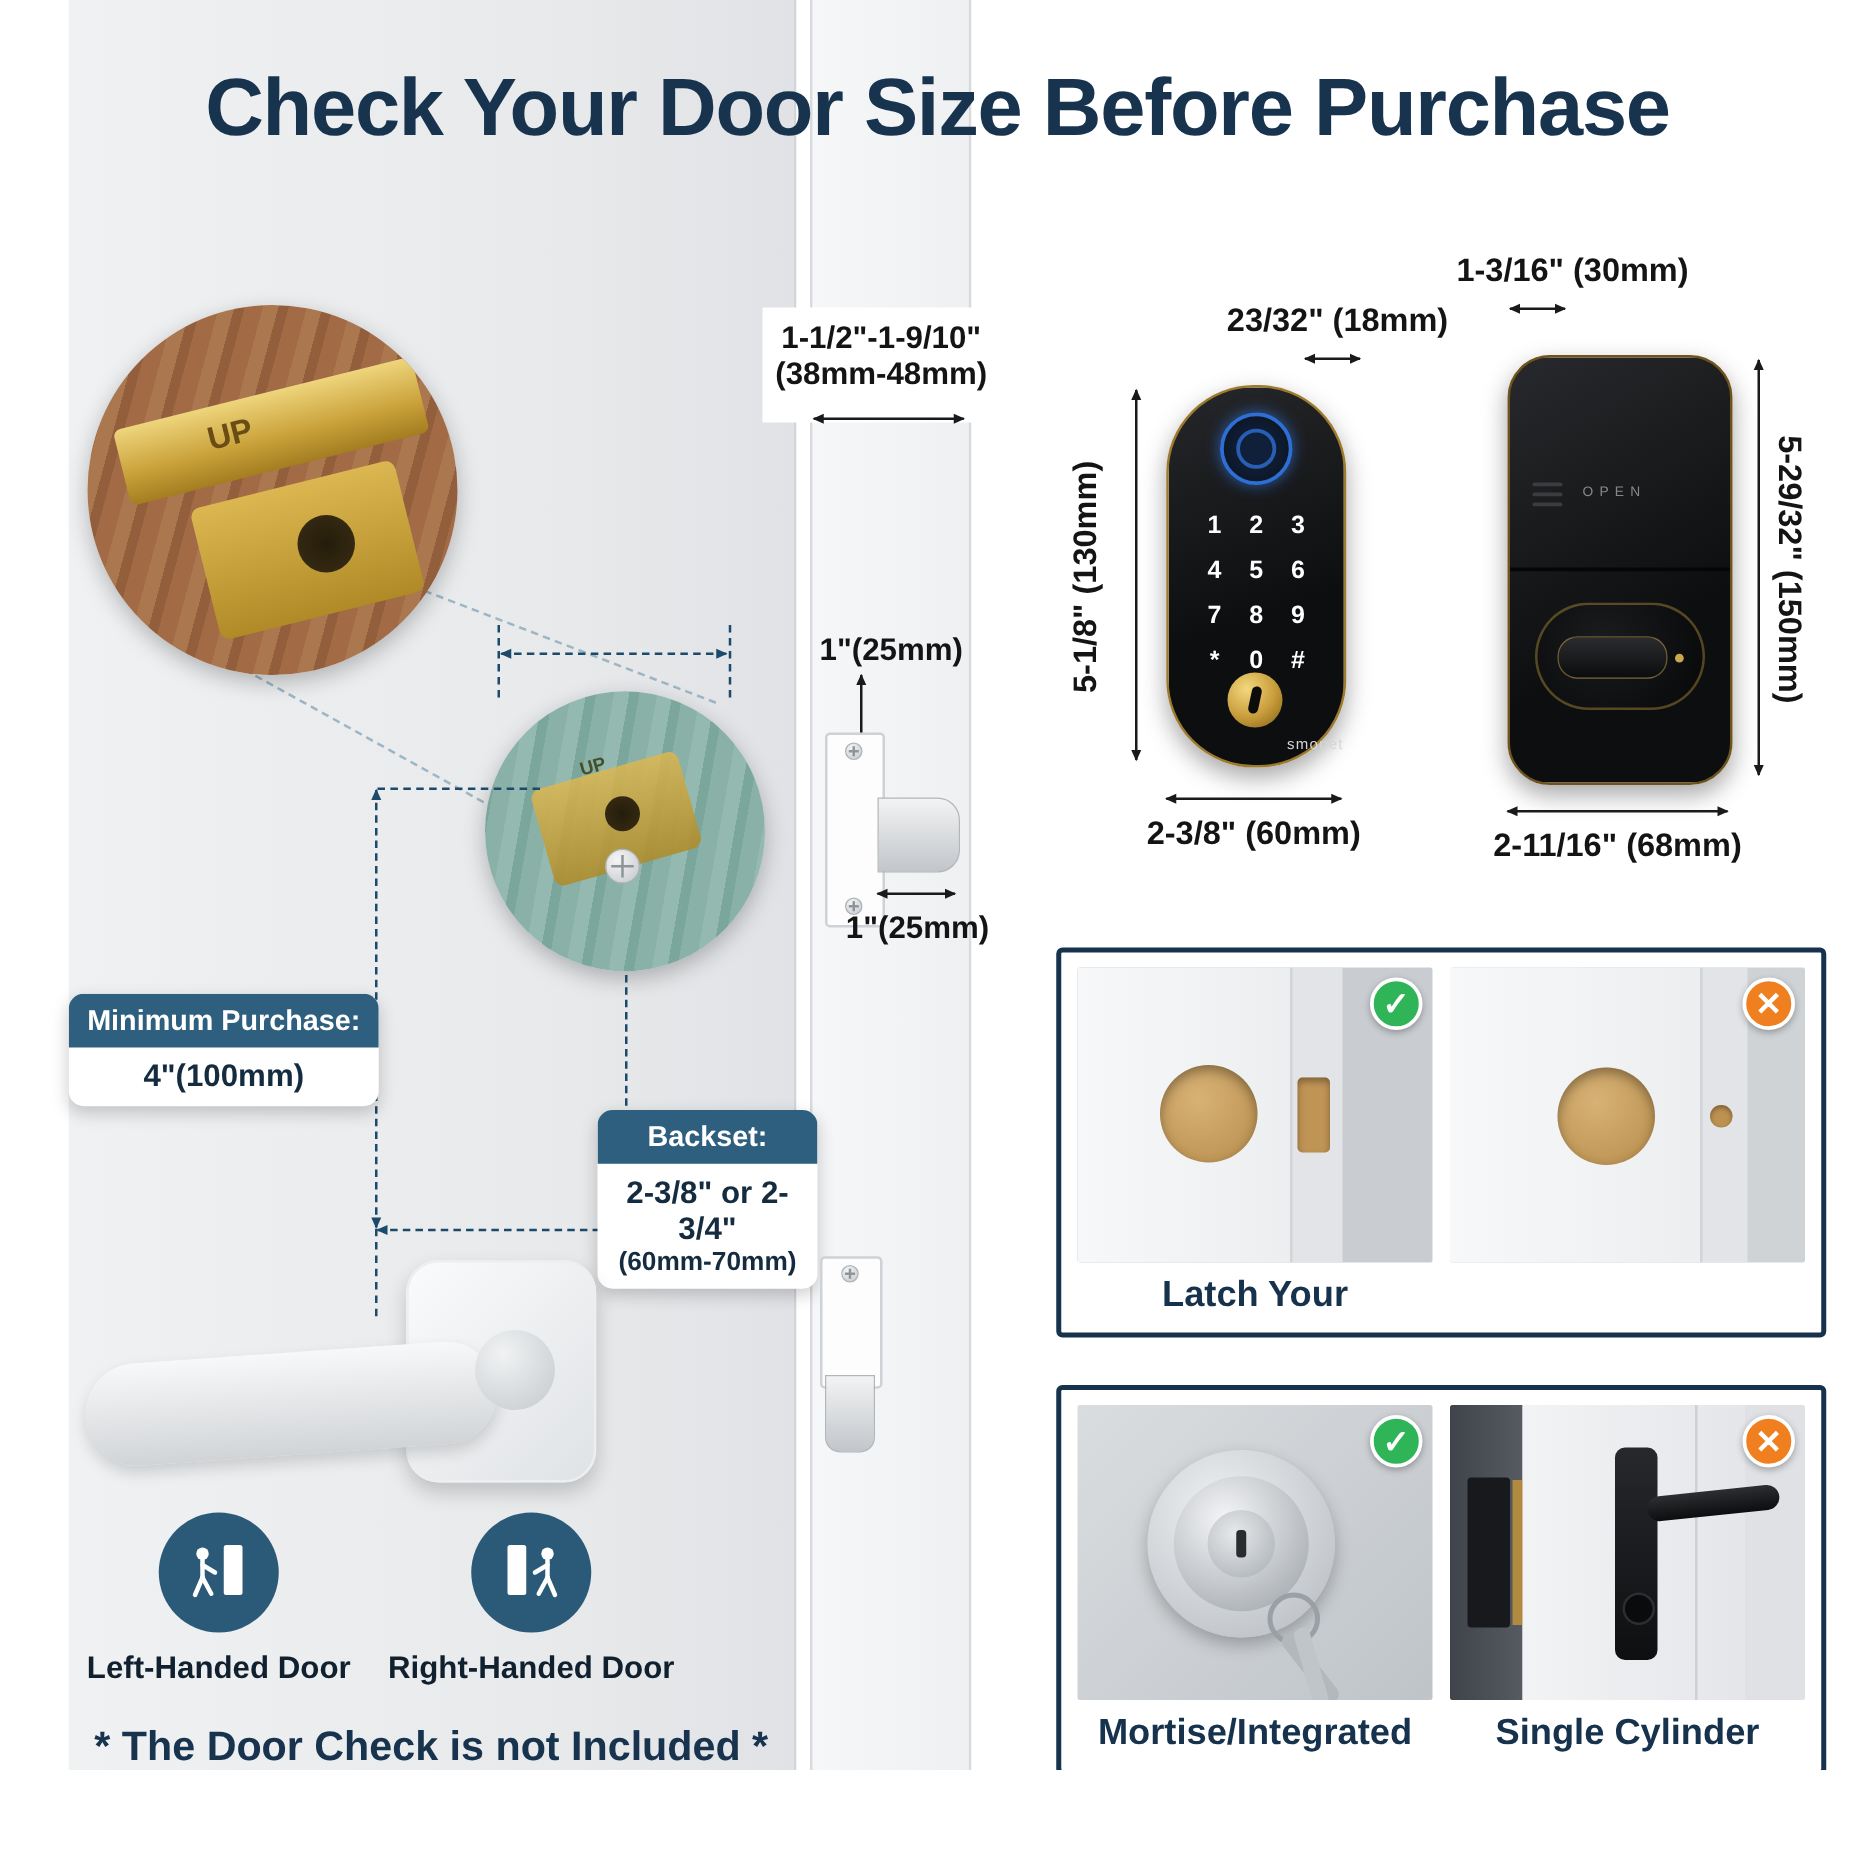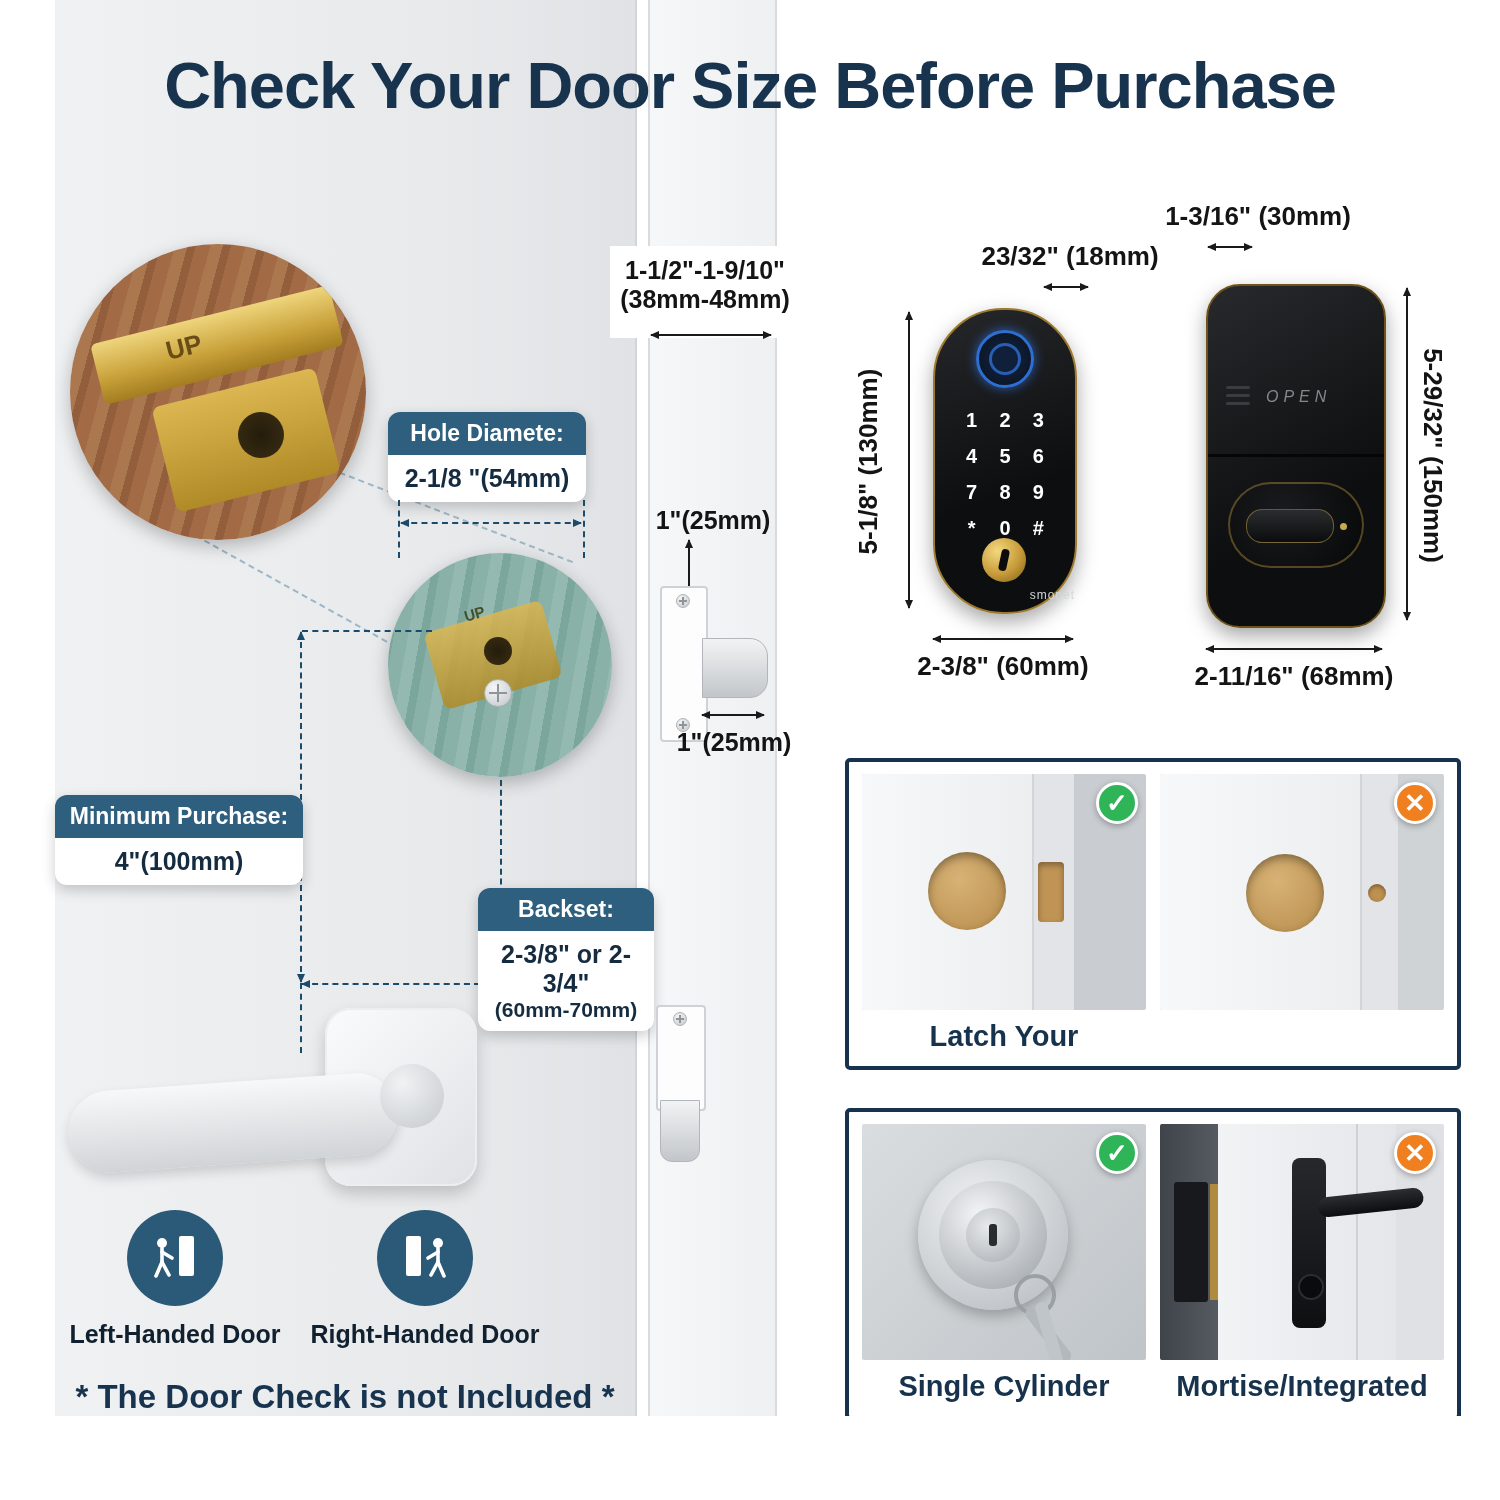--- a/index.html
+++ b/index.html
@@ -85,21 +85,21 @@
           color:#fff;font-size:20px;font-weight:bold;}
   .keyhole{position:absolute;left:47px;top:228px;width:44px;height:44px;border-radius:50%;
            background:radial-gradient(circle at 35% 30%,#f3d87e,#c79b3a 55%,#7d5d16);}
   .keyhole::after{content:"";position:absolute;left:18px;top:11px;width:8px;height:22px;background:#0c0c0c;border-radius:4px;transform:rotate(12deg);}
   .brand{position:absolute;left:0;top:278px;width:140px;text-align:right;color:#d4d7da;font-size:12px;letter-spacing:1px;}
 
   
   .lock-back{position:absolute;left:1206px;top:284px;width:176px;height:340px;border-radius:34px;
              background:linear-gradient(150deg,#28292c,#0d0e0f 65%);border:2px solid #6e531c;
              box-shadow:0 8px 20px rgba(0,0,0,.35);}
-  .open-lbl{position:absolute;left:58px;top:102px;color:#85888b;font-size:16px;letter-spacing:5px;font-style:italic;}
+  .open-lbl{position:absolute;left:58px;top:102px;color:#85888b;font-size:11px;letter-spacing:5px;}
   .vent{position:absolute;left:18px;width:24px;height:3px;background:#3a3c3f;border-radius:2px;}
   .seam{position:absolute;left:0;top:168px;width:176px;height:3px;background:#060606;}
   .turn-plate{position:absolute;left:20px;top:196px;width:136px;height:86px;border-radius:43px;
               background:radial-gradient(circle at 40% 35%,#1a1b1d,#060707);box-shadow:inset 0 0 0 2px rgba(176,141,60,.45);}
   .turn-knob{position:absolute;left:38px;top:223px;width:86px;height:32px;border-radius:16px;
              background:linear-gradient(180deg,#2b2c2f,#0b0c0d);border:1px solid rgba(202,161,74,.5);}
   .gold-dot{position:absolute;left:132px;top:237px;width:7px;height:7px;border-radius:50%;background:#c9a84e;}
 
   
   .panel{position:absolute;width:616px;height:312px;border:4px solid #16324c;border-radius:5px;background:#fff;
@@ -127,24 +127,20 @@
   <div class="cone" style="left:160px;top:515px;width:300px;transform:rotate(29deg);"></div>
   <div class="cone" style="left:330px;top:468px;width:260px;transform:rotate(21deg);"></div>
 
   <div class="circle-inset wood" style="left:70px;top:244px;width:296px;height:296px;">
     <div class="gold-bar" style="left:24px;top:70px;width:246px;height:62px;transform:rotate(-14deg);"></div>
     <div class="gold-plate" style="left:92px;top:142px;width:168px;height:108px;transform:rotate(-14deg);"></div>
     <div class="dark-hole" style="left:168px;top:168px;width:46px;height:46px;"></div>
     <div class="up-txt" style="left:96px;top:88px;font-size:26px;transform:rotate(-14deg);">UP</div>
   </div>
 
-  <div class="callout" style="left:388px;top:412px;width:198px;">
-    <div class="hd">Hole Diamete:</div>
-    <div class="bd">2-1/8 "(54mm)</div>
-  </div>
   <div class="dash-v" style="left:398px;top:500px;height:58px;"></div>
   <div class="dash-v" style="left:583px;top:500px;height:58px;"></div>
   <div class="arr-h blue" style="left:401px;top:522px;width:180px;"></div>
 
   <div class="circle-inset teal" style="left:388px;top:553px;width:224px;height:224px;">
     <div class="gold-plate" style="left:44px;top:62px;width:122px;height:80px;transform:rotate(-16deg);opacity:.85;"></div>
     <div class="dark-hole" style="left:96px;top:84px;width:28px;height:28px;"></div>
     <div class="screw" style="left:96px;top:126px;width:26px;height:26px;"></div>
     <div class="up-txt" style="left:76px;top:52px;font-size:15px;color:#44502c;transform:rotate(-16deg);">UP</div>
   </div>
@@ -300,17 +296,17 @@
       <div class="abs" style="left:0;top:0;width:58px;height:100%;background:linear-gradient(90deg,#3f444a,#565b61);"></div>
       <div class="abs" style="left:14px;top:58px;width:34px;height:120px;background:#17191c;border-radius:3px;"></div>
       <div class="abs" style="left:50px;top:60px;width:9px;height:116px;background:#b08a3e;"></div>
       <div class="abs" style="left:58px;top:0;width:178px;height:100%;background:linear-gradient(90deg,#f2f3f5,#e4e6e9);"></div>
       <div class="abs" style="left:196px;top:0;width:2px;height:100%;background:#cdd1d4;"></div>
       <div class="abs" style="left:132px;top:34px;width:34px;height:170px;border-radius:8px;background:linear-gradient(180deg,#26282b,#0e0f11);"></div>
       <div class="abs" style="left:158px;top:74px;width:106px;height:20px;border-radius:10px;background:linear-gradient(180deg,#2c2e31,#0c0d0f);transform:rotate(-6deg);transform-origin:left center;"></div>
       <div class="abs" style="left:138px;top:150px;width:22px;height:22px;border-radius:50%;background:#0a0b0c;border:2px solid #2c2e31;"></div>
       <div class="badge no">✕</div>
     </div>
+    <div class="tlabel">Mortise/Integrated</div>
     <div class="tlabel">Single Cylinder</div>
-    <div class="tlabel">Mortise/Integrated</div>
   </div>
 
 </div>
 
 </body></html>

